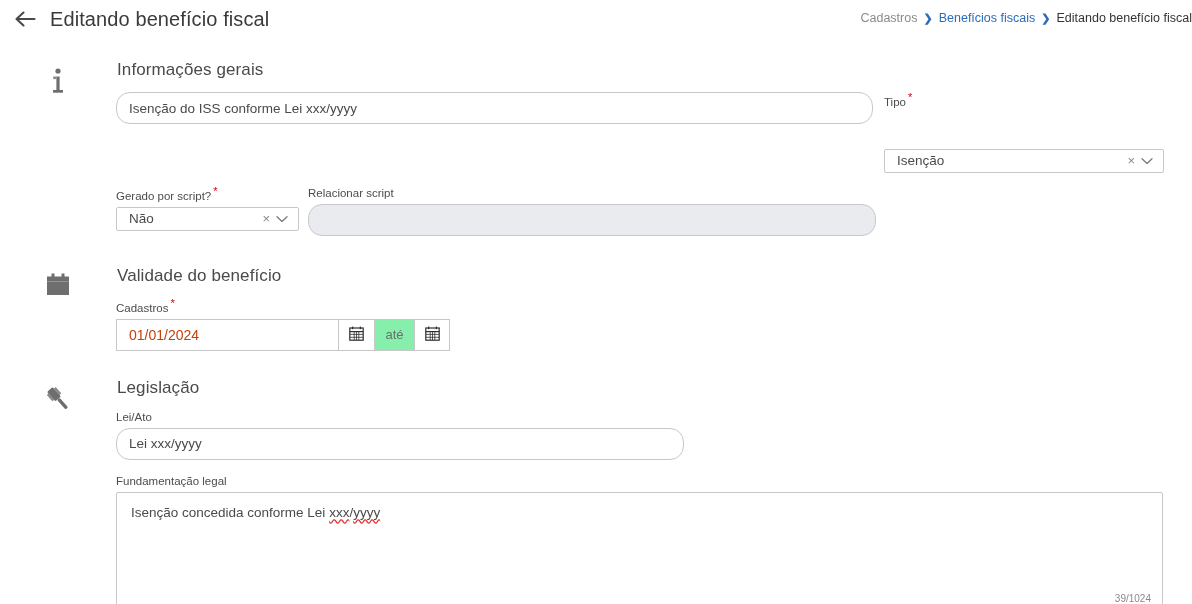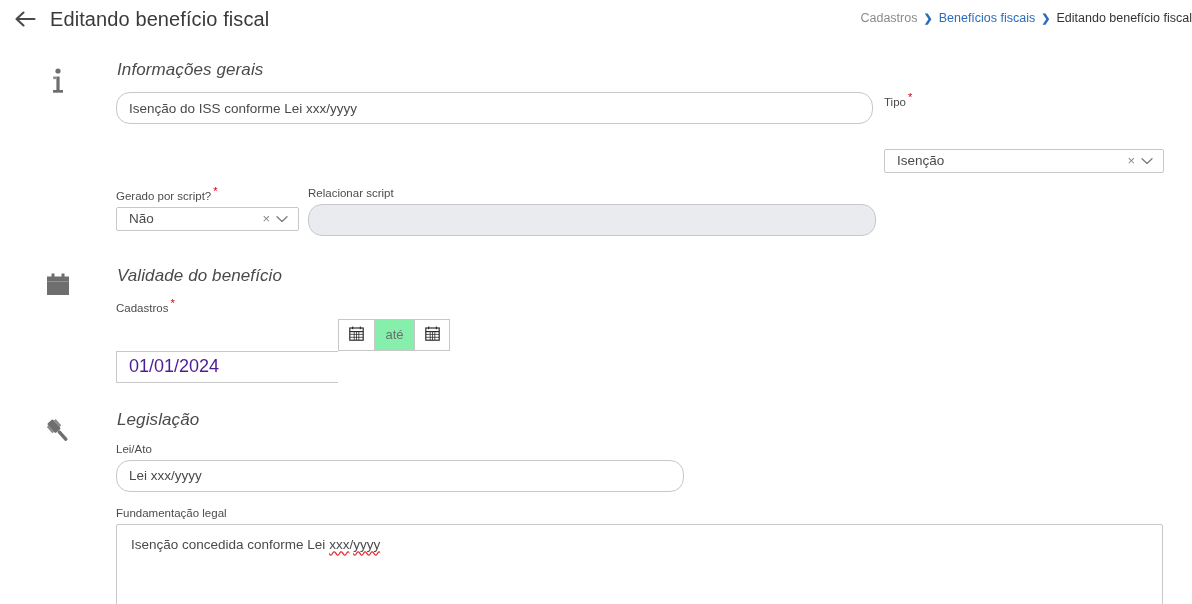--- a/index.html
+++ b/index.html
@@ -81,21 +81,20 @@
     justify-content: center;
     padding-top: 6px;
   }
   .sec-body { flex: 1 1 auto; padding-right: 20px; }
   .sec-title {
     font-size: 17px;
     font-weight: 400;
     color: #4a4a4a;
     margin: 0 0 12px 1px;
     letter-spacing: 0.1px;
-    font-style: italic;
   }
 
   
   .row { display: flex; align-items: flex-start; }
   .field { display: flex; flex-direction: column; }
   .flabel {
     font-size: 11.5px;
     color: #4c4c4c;
     margin-bottom: 4px;
     line-height: 14px;
@@ -147,28 +146,27 @@
   }
   .sel-caret { display: flex; align-items: center; padding-right: 2px; cursor: pointer; }
 
   
   .daterange { display: flex; align-items: stretch; }
   .dr-input {
     height: 32px;
     border: 1px solid #c8c8c8;
     border-right: none;
     background: #fff;
-    font-size: 18px;
-    color: #4c1d95;
+    font-size: 14px;
+    color: #c2410c;
     padding: 0 12px;
     display: flex;
     align-items: center;
     font-family: "Liberation Sans", sans-serif;
     outline: none;
-    margin-top: 32px;
   }
   .dr-btn {
     width: 36px;
     height: 32px;
     border: 1px solid #c8c8c8;
     border-right: none;
     background: #fff;
     display: flex;
     align-items: center;
     justify-content: center;

